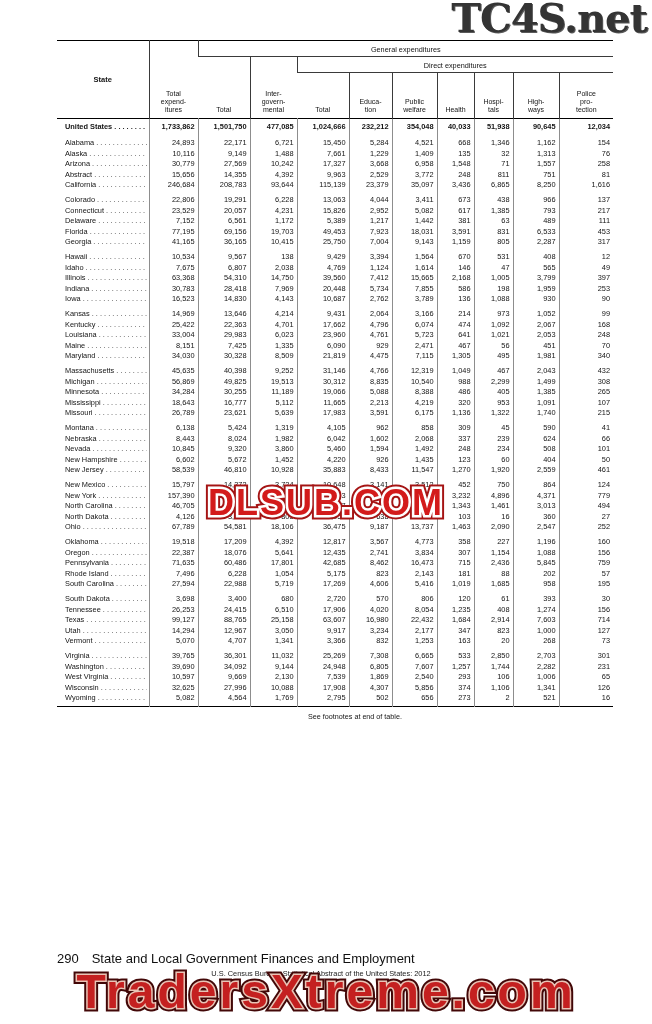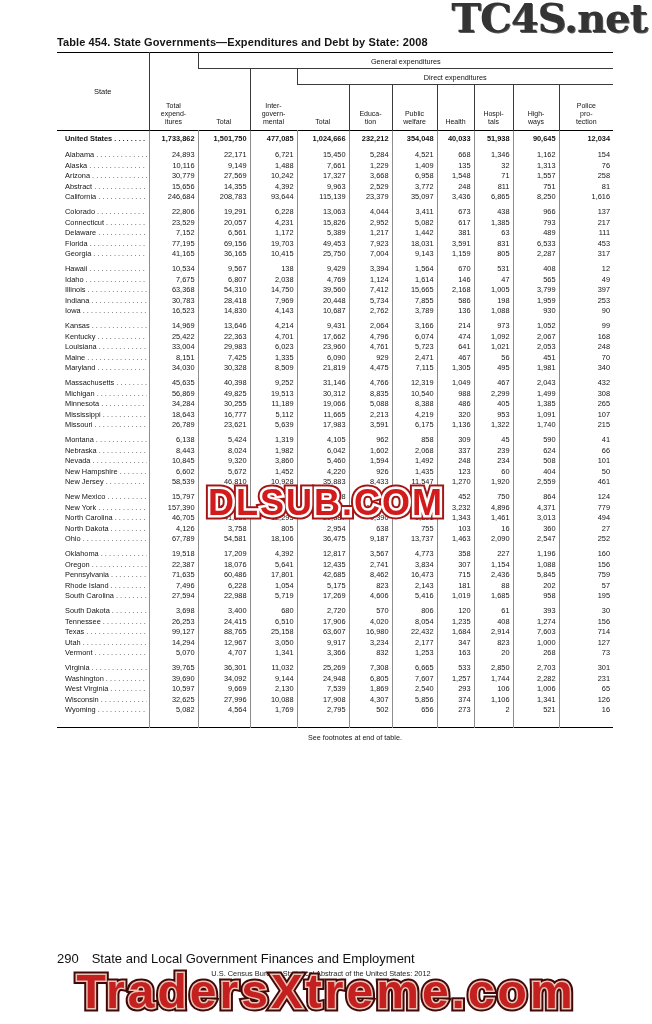--- a/index.html
+++ b/index.html
@@ -15,32 +15,32 @@
 
   table.exp {
     table-layout:fixed; border-collapse:collapse; width:556px; margin-top:4px;
     border-top:1.6px solid #000; border-bottom:1.2px solid #000;
   }
   thead { border-bottom:1px solid #000; }
   thead th { font-weight:normal; text-align:center; border-left:.8px solid #3a3a3a; }
   thead th:first-child { border-left:none; }
   .span-head { font-size:7.3px; padding:4px 16px 2px; border-bottom:.8px solid #3a3a3a; vertical-align:middle; }
   .col-head { font-size:7px; line-height:7.9px; white-space:pre-line; vertical-align:bottom; padding:3px 1px 4px; height:46px; }
-  .state-head { font-size:7.5px; vertical-align:middle; }
+  .state-head { font-size:7.5px; vertical-align:middle;font-weight:bold; }
 
   tbody td { font-size:7.4px; line-height:9.7px; padding:.4px 0; border-left:.8px solid #8d8d8d; }
   tbody td:first-child { border-left:none; }
   td.num-cell { text-align:right; padding-right:3px; white-space:nowrap; }
   td.state-cell { padding-left:8px; padding-right:2px; }
   .state-flex { display:flex; overflow:hidden; }
   .state-label { white-space:nowrap; }
   .leader { flex:1; white-space:nowrap; overflow:hidden; color:#2a2a2a; }
   tr.us-row td { font-weight:bold; padding-top:2.5px; padding-bottom:2px; }
   tr.group-start td { padding-top:5px; }
-  tbody tr:last-child td { padding-bottom:12px; }
+  tbody tr:last-child td { padding-bottom:3px; }
 
   .footnote { font-size:7.2px; margin-top:5px; margin-left:40px;text-align:center; }
 
   .running-head { position:absolute; left:57px; top:951px; font-size:13px; color:#101010; }
   .running-head .sec { margin-left:13px; }
   .source-line { position:absolute; left:0; right:10px; top:969px; text-align:center; font-size:7.4px; color:#1a1a1a; }
 
   
   .wm-top {
     position:absolute; top:-6px; right:5px; z-index:6;
@@ -63,21 +63,20 @@
   .wm-bottom .l0 { -webkit-text-stroke:7px #420707; color:#420707; }
   .wm-bottom .l1 { -webkit-text-stroke:3px #e9c4b6; color:#e9c4b6; }
   .wm-bottom .l2 { color:#c42020; }
 </style>
 </head>
 <body>
 
 <div class="page">
 
   <div class="content">
-    <div class="title">Table 454. State Governments—Expenditures and Debt by State: 2008</div>
 
     <table class="exp">
       <colgroup>
         <col style="width:92px">
         <col style="width:49px">
           <col style="width:52px">
           <col style="width:47px">
         <col style="width:52px">
           <col style="width:43px">
           <col style="width:45px">

